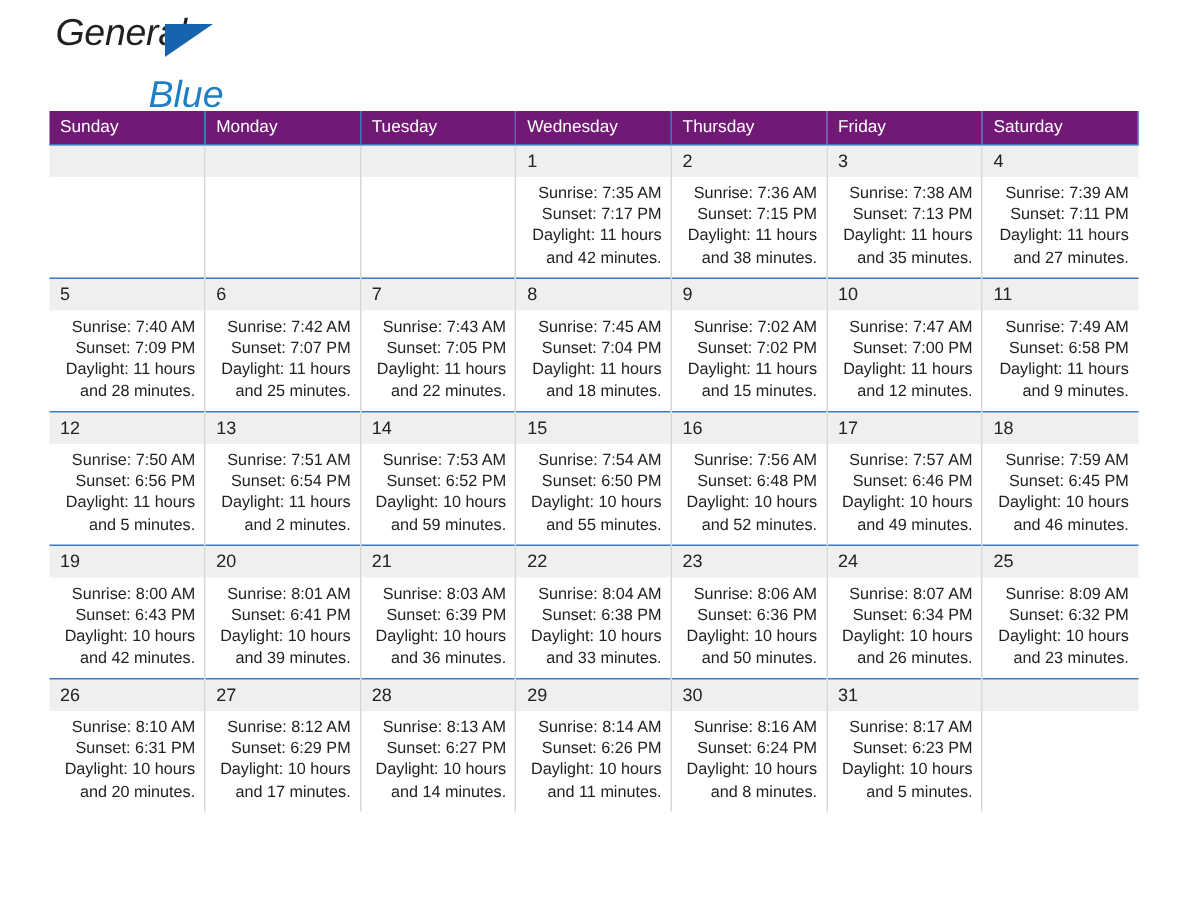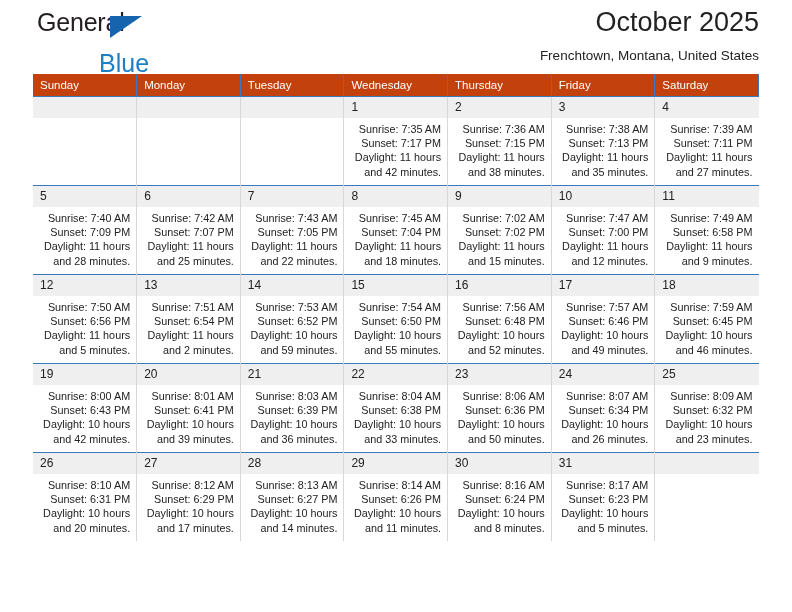--- a/index.html
+++ b/index.html
@@ -26,20 +26,21 @@
   .topbar {
     position: relative;
     height: 74px;
   }
   .logo {
     position: absolute;
     left: 4px;
     top: 8px;
     width: 190px;
     height: 58px;
+    font-style: italic;
   }
   .logo-general {
     position: absolute;
     left: 0;
     top: 0;
     font-size: 25px;
     color: #231f20;
     letter-spacing: -0.2px;
     font-family: "Liberation Sans", sans-serif;
   }
@@ -82,21 +83,21 @@
     white-space: nowrap;
   }
 
   
   .calendar {
     width: 726px;
     border-collapse: collapse;
     table-layout: fixed;
   }
   .calendar thead th {
-    background: #c2410c;
+    background: #701a75;
     color: #ffffff;
     font-weight: normal;
     font-size: 11.5px;
     text-align: left;
     padding: 5px 0 5px 7px;
     height: 11px;
     border-right: 1px solid #3a78bd;
   }
   .calendar tbody tr {
     border-top: 1.5px solid #3a78bd;
@@ -140,24 +141,20 @@
 <div class="page">
 
   <div class="topbar">
 
     <div class="logo">
       <span class="logo-general">General</span>
       <span class="logo-triangle"></span>
       <span class="logo-blue">Blue</span>
     </div>
 
-    <div class="title-block">
-      <div class="cal-title">October 2025</div>
-      <div class="cal-subtitle">Frenchtown, Montana, United States</div>
-    </div>
 
   </div>
 
   <table class="calendar">
     <thead>
       <tr id="weekday-row">
           <th>Sunday</th>
           <th>Monday</th>
           <th>Tuesday</th>
           <th>Wednesday</th>

